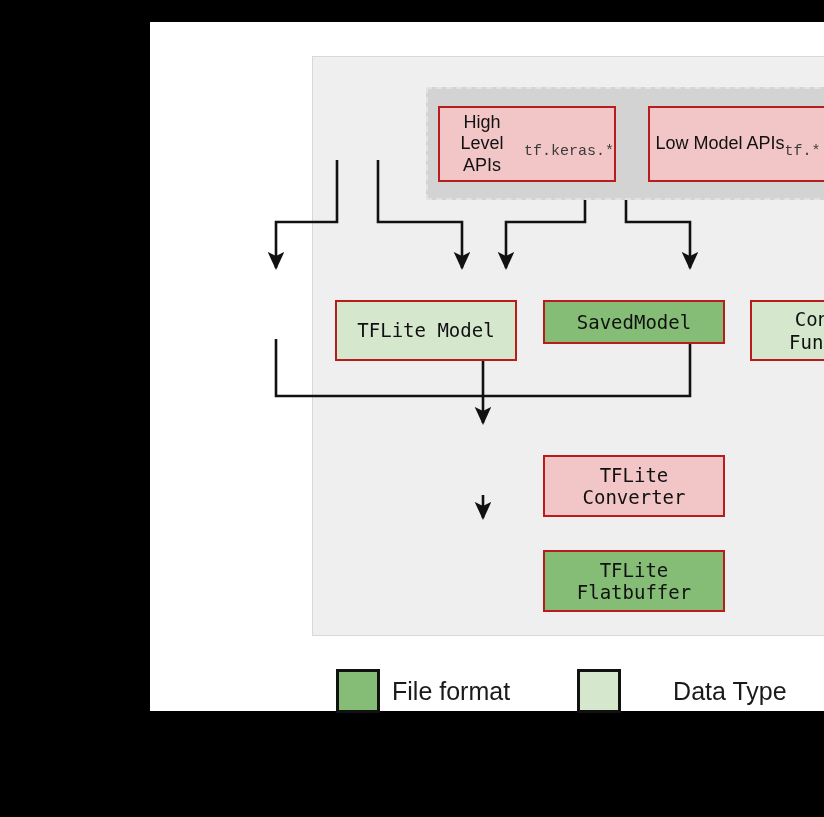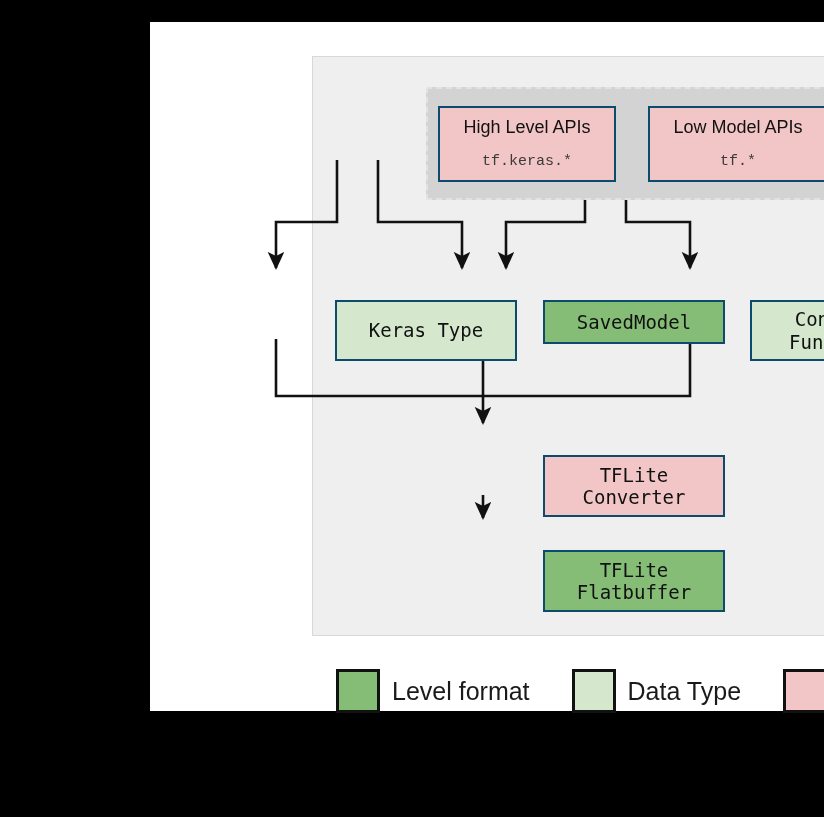--- a/index.html
+++ b/index.html
@@ -62,23 +62,22 @@
     height: 113px;
     background: #d3d3d3;
     border: 2px dashed #e2e2e2;
     box-sizing: border-box;
     border-radius: 2px;
   }
 
   .node {
     position: absolute;
     box-sizing: border-box;
-    border: 2px solid #0c4a6e;
+    border: 2px solid #b91c1c;
     display: flex;
-    flex-direction: column;
     align-items: center;
     justify-content: center;
     text-align: center;
     color: #111111;
     line-height: 1.18;
   }
 
   .node.pink   { background: #f2c6c6; }
   .node.green  { background: #85bd76; }
   .node.lgreen { background: #d5e8ce; }
@@ -117,21 +116,21 @@
     top: 646px;
     width: 610px;
     height: 46px;
     display: flex;
     align-items: center;
   }
   .legend-item {
     display: flex;
     align-items: center;
   }
-  .legend-item + .legend-item { margin-left: 42px; }
+  .legend-item + .legend-item { margin-left: 67px; gap: 40px; }
   .swatch {
     width: 44px;
     height: 44px;
     border: 3px solid #111111;
     box-sizing: border-box;
     flex: none;
   }
   .swatch.green  { background: #85bd76; }
   .swatch.lgreen { background: #d5e8ce; }
   .swatch.pink   { background: #f2c6c6; }
@@ -186,21 +185,21 @@
       <span class="title-sans">High Level APIs</span>
       <span class="sub-mono">tf.keras.*</span>
     </div>
 
     <div class="node pink" id="node-low-level-apis">
       <span class="title-sans">Low Model APIs</span>
       <span class="sub-mono">tf.*</span>
     </div>
 
     <div class="node lgreen" id="node-keras-model">
-      <span class="title-mono">Keras Type</span>
+      <span class="title-mono">TFLite Model</span>
     </div>
 
     <div class="node green" id="node-savedmodel">
       <span class="title-mono">SavedModel</span>
     </div>
 
     <div class="node lgreen" id="node-concrete-functions">
       <span class="title-mono">Concrete
 Functions</span>
     </div>
@@ -211,21 +210,21 @@
     </div>
 
     <div class="node green" id="node-tflite-flatbuffer">
       <span class="title-mono">TFLite
 Flatbuffer</span>
     </div>
 
     <div class="legend">
       <div class="legend-item">
         <span class="swatch green"></span>
-        <span class="legend-label">Level format</span>
+        <span class="legend-label">File format</span>
       </div>
       <div class="legend-item">
         <span class="swatch lgreen"></span>
         <span class="legend-label">Data Type</span>
       </div>
       <div class="legend-item">
         <span class="swatch pink"></span>
         <span class="legend-label">Infrastructure</span>
       </div>
     </div>

